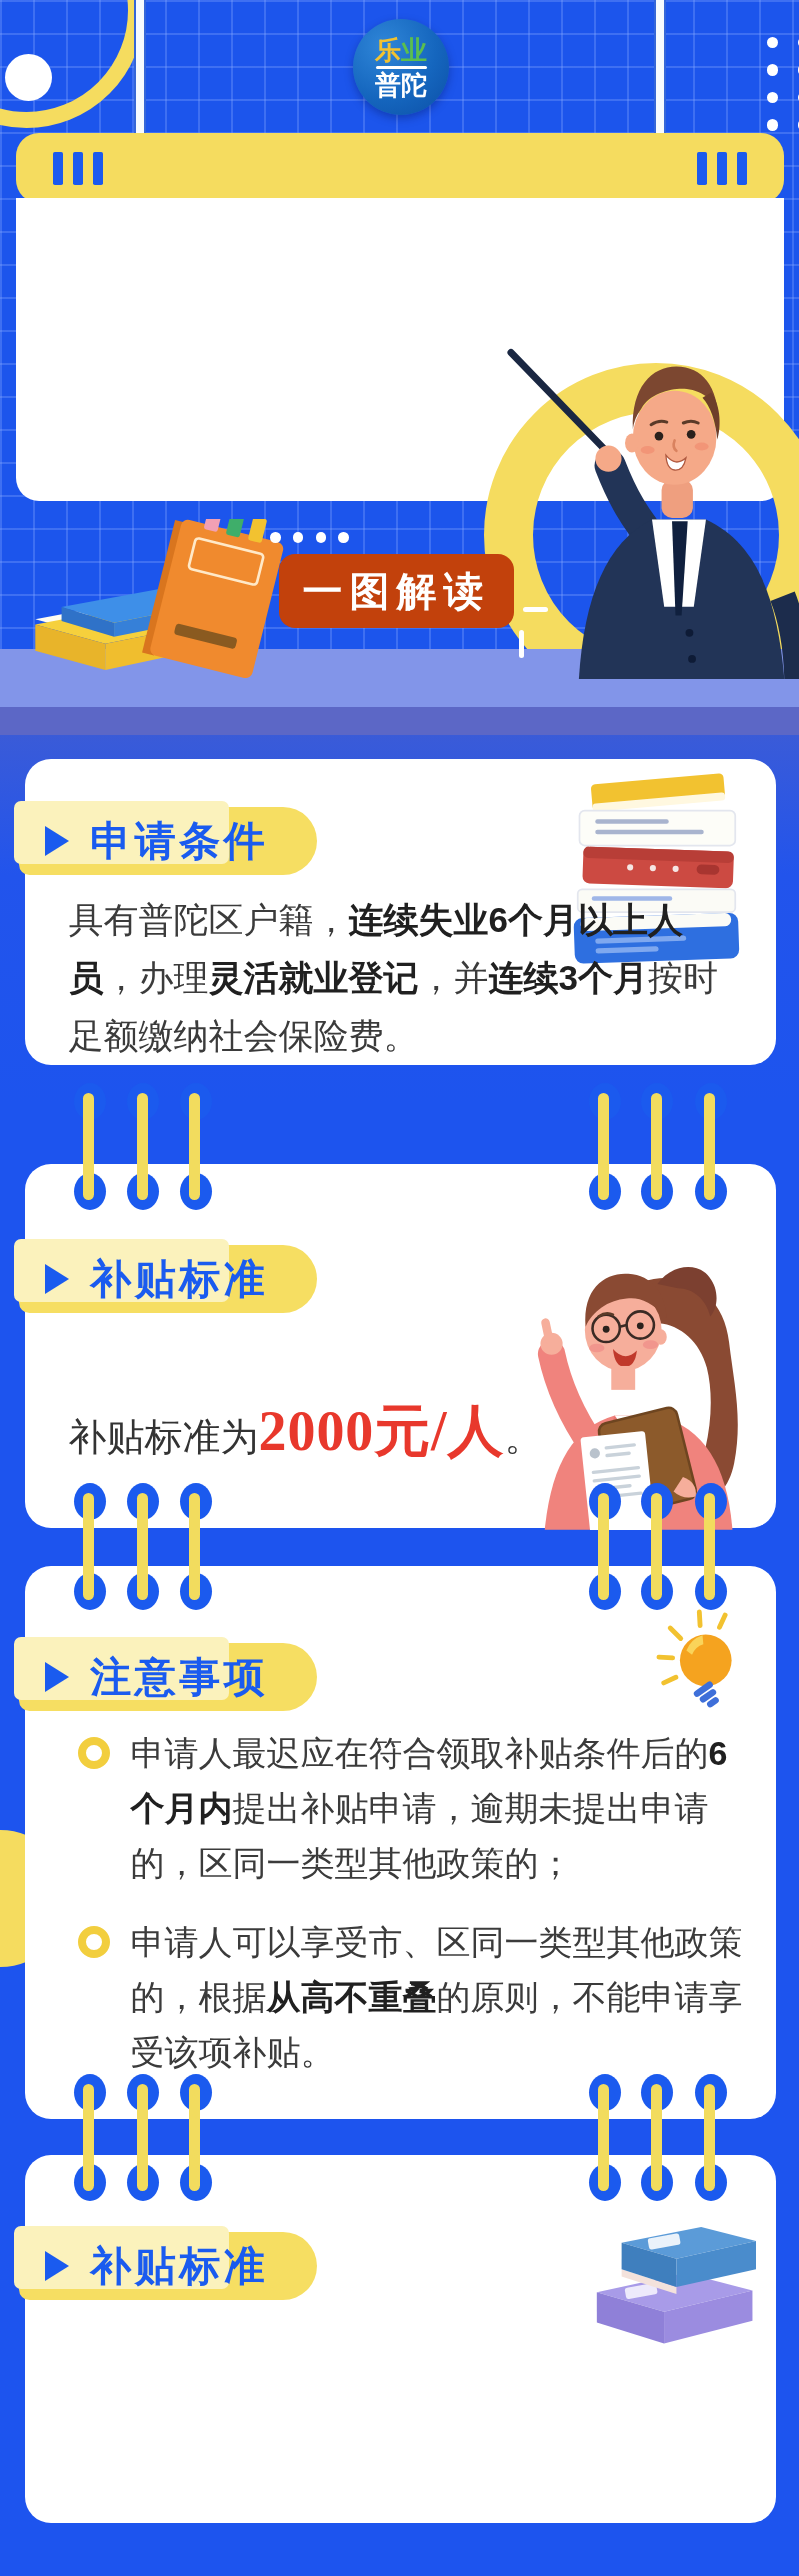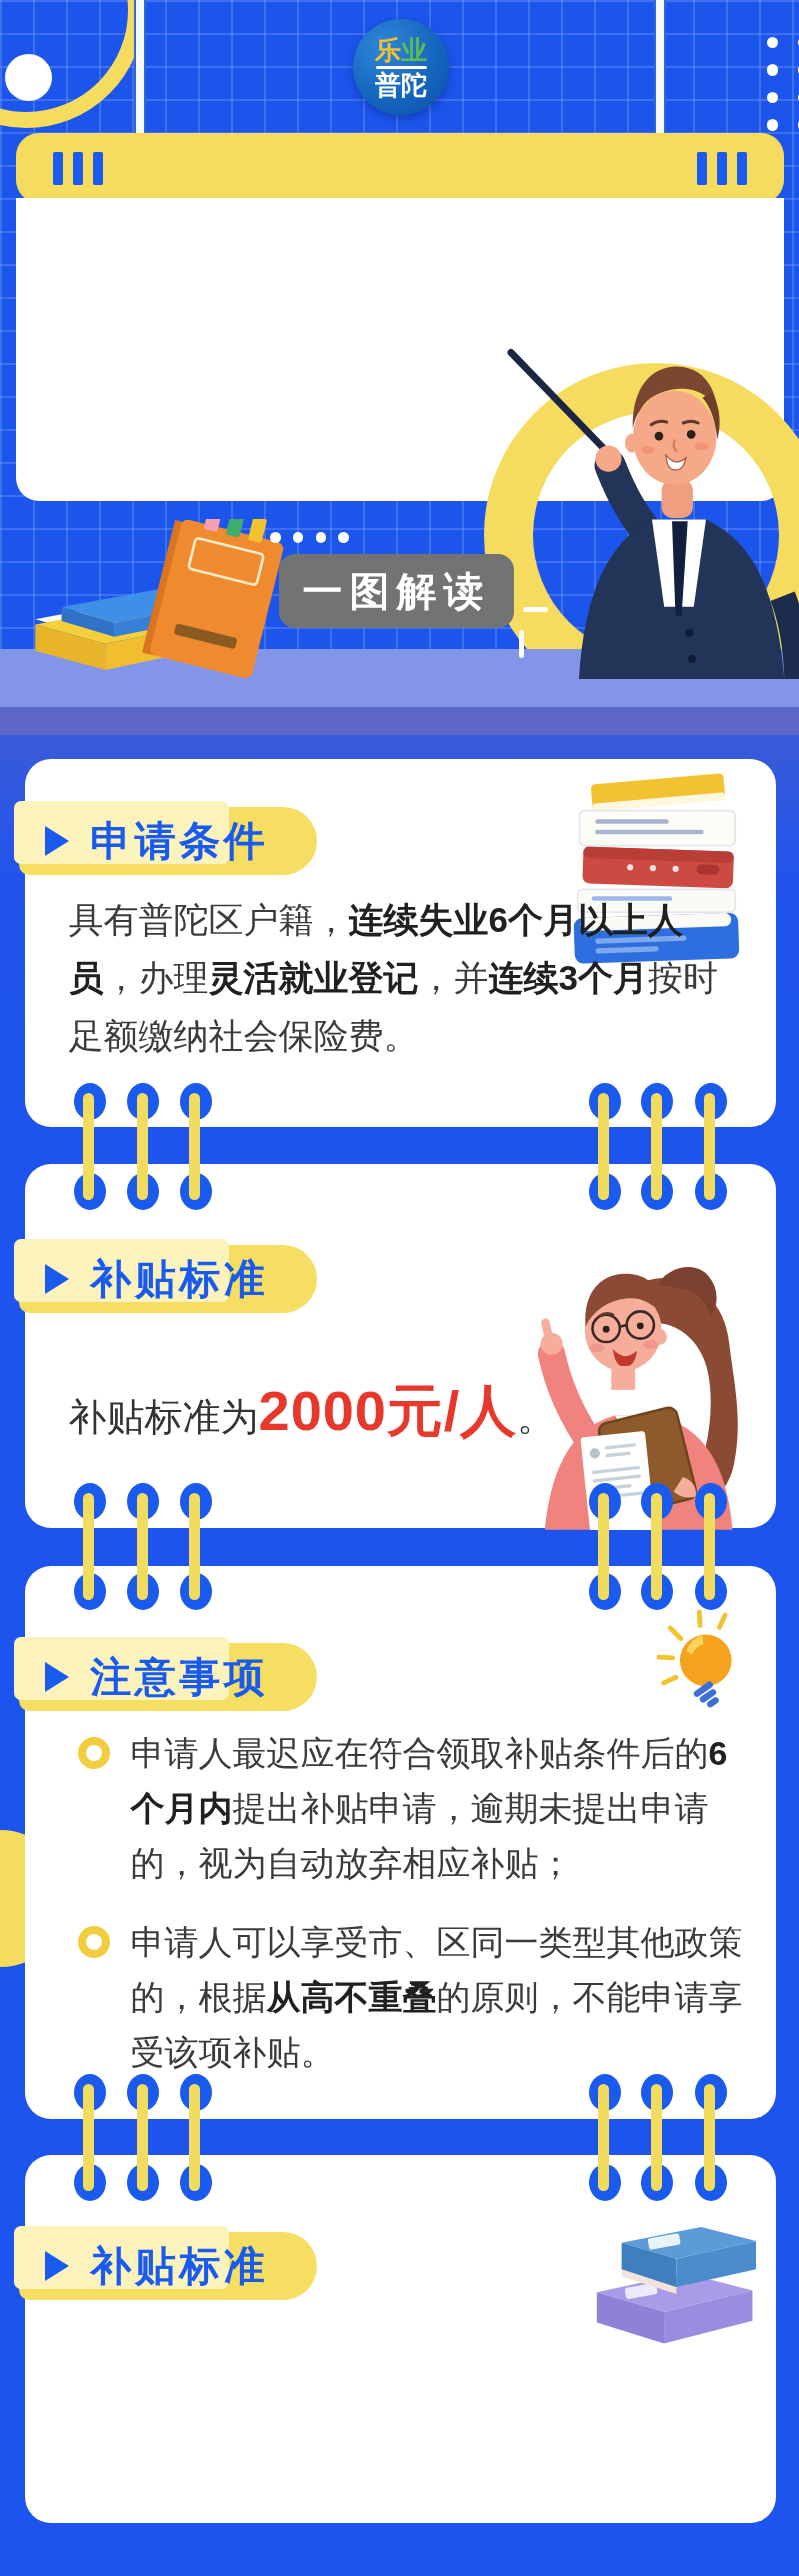--- a/index.html
+++ b/index.html
@@ -38,59 +38,59 @@
 
   .yellow-ring{position:absolute;left:484px;top:363px;width:344px;height:344px;border-radius:50%;
     border:49px solid #F5DC5F;box-sizing:border-box;}
 
   .floor1{position:absolute;left:0;top:649px;width:800px;height:58px;background:#8295E9;}
   .floor2{position:absolute;left:0;top:707px;width:800px;height:28px;background:#5C67C6;}
 
   .man{position:absolute;left:504px;top:335px;width:296px;height:344px;}
   .books-left{position:absolute;left:8.8px;top:519px;width:289px;height:167px;}
 
-  .badge{position:absolute;left:279px;top:554px;width:235px;height:74px;background:#737373;
+  .badge{position:absolute;left:279px;top:554px;width:235px;height:74px;background:#c2410c;
     border-radius:16px;display:flex;align-items:center;justify-content:center;
     color:#fff;font-size:40px;font-weight:700;letter-spacing:7px;}
   .badge-dots{position:absolute;left:270px;top:532px;display:flex;gap:12.3px;}
   .badge-dots i{width:10.5px;height:10.5px;border-radius:50%;background:#fff;}
   .dash-h{position:absolute;left:523px;top:607px;width:24.6px;height:5.3px;background:#fff;border-radius:2.6px;}
   .dash-v{position:absolute;left:519px;top:630px;width:5.3px;height:28px;background:#fff;border-radius:2.6px;}
 
   
   .logo{position:absolute;left:353px;top:19.3px;width:96px;height:96px;border-radius:50%;
     background:radial-gradient(circle at 32% 28%,#2F86D8 0%,#1566BE 55%,#0C4FA6 100%);
     display:flex;flex-direction:column;align-items:center;justify-content:center;
     box-shadow:0 3.5px 8.8px rgba(0,20,80,.35);}
   .logo-top{font-size:26px;font-weight:800;line-height:1;}
   .logo-top .l1{color:#F2C230;} .logo-top .l2{color:#5BBF4E;}
   .logo-rule{width:51px;height:2.6px;background:#fff;margin:3.5px 0 3.5px;border-radius:1.8px;}
   .logo-bottom{color:#fff;font-size:26px;font-weight:800;line-height:1;}
 
   
   .card{position:absolute;left:24.6px;width:751px;background:#fff;border-radius:26px;z-index:2;}
-  .card1{top:759px;height:368px;}
+  .card1{top:759px;height:306px;}
   .card2{top:1164px;height:364px;}
   .card3{top:1566px;height:553px;}
   .card4{top:2155px;height:368px;}
 
   .pill{position:absolute;left:-5.3px;height:68px;background:#F6DE62;border-radius:10.5px 34px 34px 10.5px;
     display:flex;align-items:center;padding:0 49px 0 26px;z-index:1;}
   .pill::before{content:"";position:absolute;left:-5.3px;top:-6.1px;width:72%;height:63px;
     background:#FBF2BC;border-radius:7px;z-index:0;}
   .pill .tri{position:relative;z-index:1;width:0;height:0;border-left:24.6px solid #1A5BEF;
     border-top:15px solid transparent;border-bottom:15px solid transparent;margin-right:21px;}
   .pill .ptitle{position:relative;z-index:1;font-size:41px;font-weight:800;color:#1A5BEF;letter-spacing:3.5px;}
 
   .sec-body{position:absolute;left:44px;width:679px;font-size:35px;line-height:58px;color:#3B3B3B;}
   .b{font-weight:800;color:#202020;}
   .hl{font-size:56px;font-weight:800;color:#E8382C;line-height:1;letter-spacing:0.9px;}
 
   .line1{position:absolute;left:44px;top:175px;font-size:38px;color:#333;font-weight:500;}
-  .line2{position:absolute;left:44px;top:219px;font-size:38px;color:#333;font-weight:500;}
+  .line2{position:absolute;left:44px;top:239px;font-size:38px;color:#333;font-weight:500;font-family:Liberation Serif, serif;}
 
   .bullet{position:absolute;left:53px;width:691px;display:flex;}
   .bullet .ringmark{flex:0 0 32px;width:32px;height:32px;box-sizing:border-box;
     border:8.8px solid #F2CE3E;border-radius:50%;margin:10.5px 21px 0 0;}
   .bullet .btext{font-size:34px;line-height:55px;color:#3B3B3B;width:624px;}
   .bullet1{top:160px;} .bullet2{top:349px;}
 
   .icon-books1{position:absolute;right:32px;top:8.8px;width:175px;height:211px;}
   .icon-woman{position:absolute;right:5.3px;top:84px;width:256px;height:282px;}
   .icon-bulb{position:absolute;right:24.6px;top:40px;width:105px;height:107px;}
@@ -315,21 +315,21 @@
       <circle cx="74" cy="66" r="32" fill="#F5A31F"></circle>
       <path d="M50,54 A32,32 0 0 1 70,35 L71,46 A22,22 0 0 0 57,59 Z" fill="#FAD45A"></path>
       <g transform="rotate(-35 76 108)">
         <rect x="62" y="96" width="27" height="8" rx="4" fill="#3E6FD9"></rect>
         <rect x="64" y="106" width="23" height="8" rx="4" fill="#3E6FD9"></rect>
         <rect x="68" y="116" width="16" height="8" rx="4" fill="#3E6FD9"></rect>
       </g>
     </svg>
     <div class="bullet bullet1">
       <div class="ringmark"></div>
-      <div class="btext"><span>申请人最迟应在符合领取补贴条件后的</span><span class="b">6个月内</span><span>提出补贴申请，逾期未提出申请的，视为自动放弃相应补贴；</span></div>
+      <div class="btext"><span>申请人最迟应在符合领取补贴条件后的</span><span class="b">6个月内</span><span>提出补贴申请，逾期未提出申请的，区同一类型其他政策的；</span></div>
     </div>
     <div class="bullet bullet2">
       <div class="ringmark"></div>
       <div class="btext"><span>申请人可以享受市、区同一类型其他政策的，根据</span><span class="b">从高不重叠</span><span>的原则，不能申请享受该项补贴。</span></div>
     </div>
   </div>
 
   <div class="card card4">
     <div class="pill" style="top:77px">
       <div class="tri"></div>

